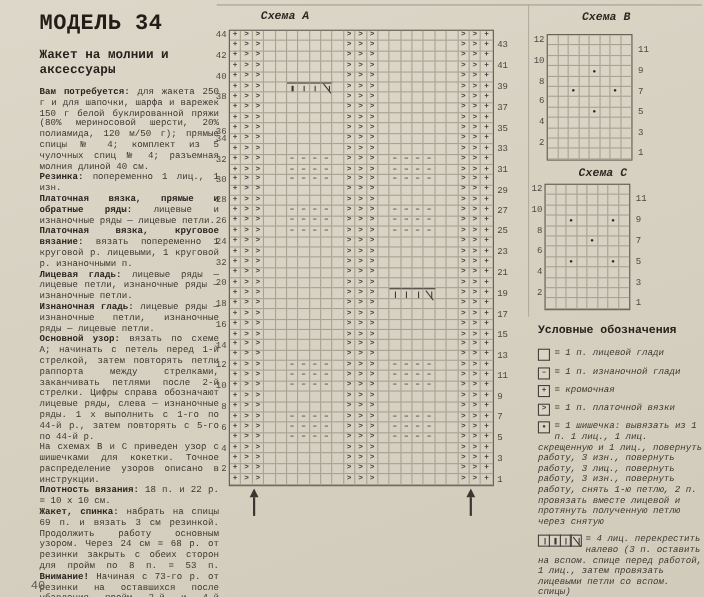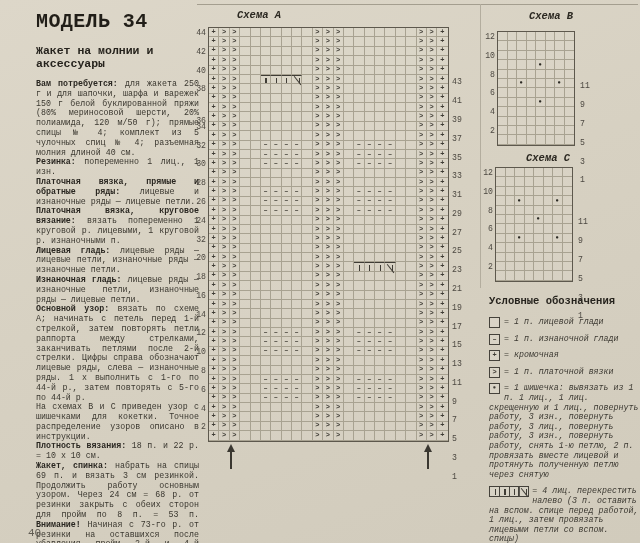--- a/index.html
+++ b/index.html
@@ -28,21 +28,21 @@
          font-weight:bold; color:#3f3c35; position:relative;}
   .grow .gcell:last-child{border-right:none;}
   .grow:last-child .gcell{border-bottom:none;}
   .ca .gcell{width:10.39px; height:9.39px; font-size:7px; line-height:1;}
   .cb .gcell{width:9.5px;  height:9.4px;  font-size:6px; line-height:1;}
   .sym-plus{font-size:8px;}
   .sym-dash{font-size:8px; letter-spacing:0;}
   .sym-dot{font-size:5.5px; color:#2c2a24;}
   .num{position:absolute; font-size:8.2px; color:#4c4841; line-height:9.39px; width:16px;}
   .num.l{text-align:right;}
-  .num.r{text-align:left;margin-top:40px;}
+  .num.r{text-align:left;}
   .ct{border-top:1.5px solid #3f3c35;}
   .tick{position:absolute; left:4.5px; top:2px; width:1.3px; height:5.5px; background:#3f3c35;}
   .tick.tr{left:auto; right:1.5px;}
   .diag{position:absolute; left:4.5px; top:-0.5px; width:1.3px; height:11px; background:#3f3c35; transform:rotate(-38deg);}
   .arrow{position:absolute; width:9px; height:26px;}
   .arrow .head{width:0; height:0; border-left:4.5px solid transparent; border-right:4.5px solid transparent; border-bottom:8px solid #3a3730; margin:0 auto;}
   .arrow .stem{width:1.5px; height:17px; background:#3a3730; margin:0 auto;}
 
   
   .legend{position:absolute; left:489px; top:295px; width:150px;}

